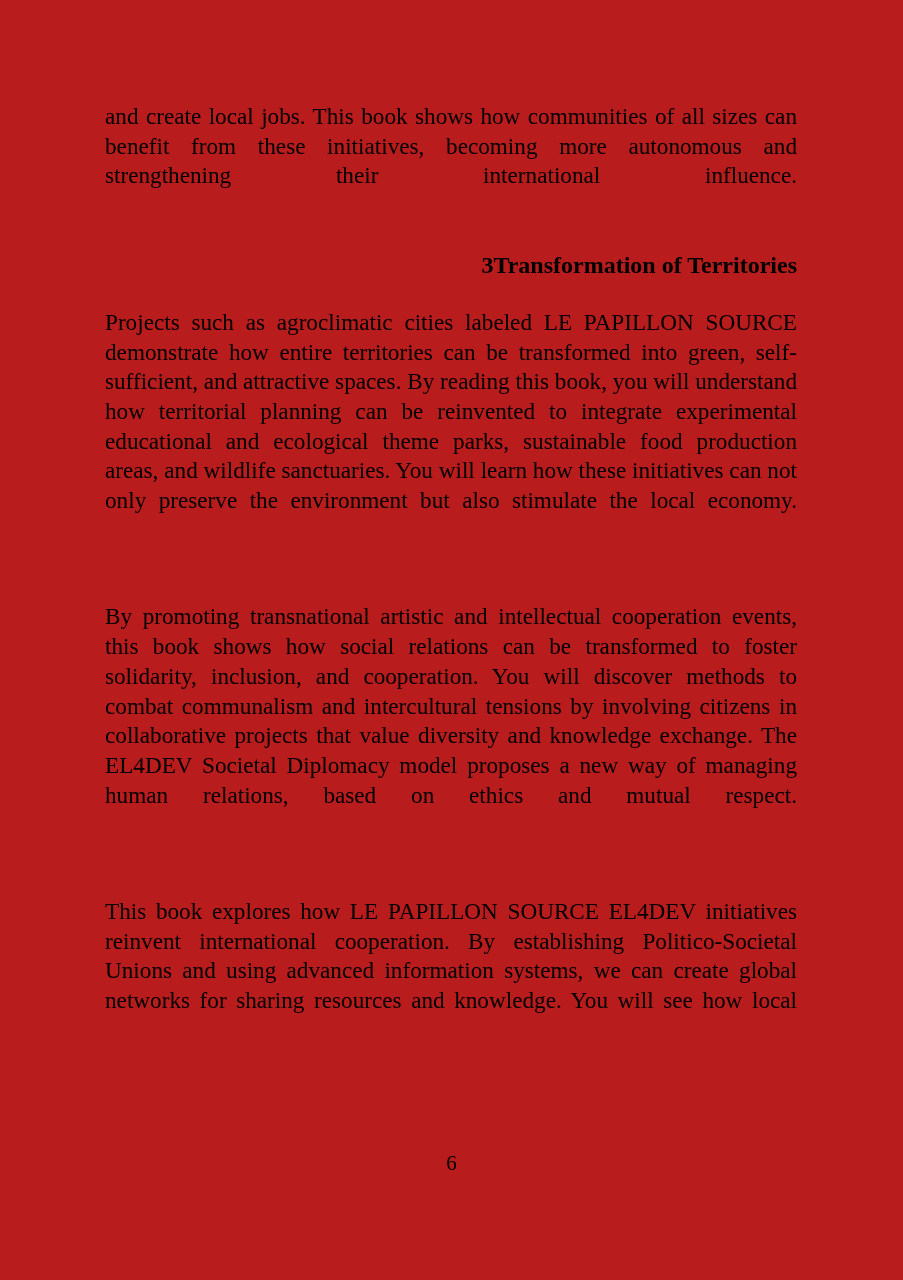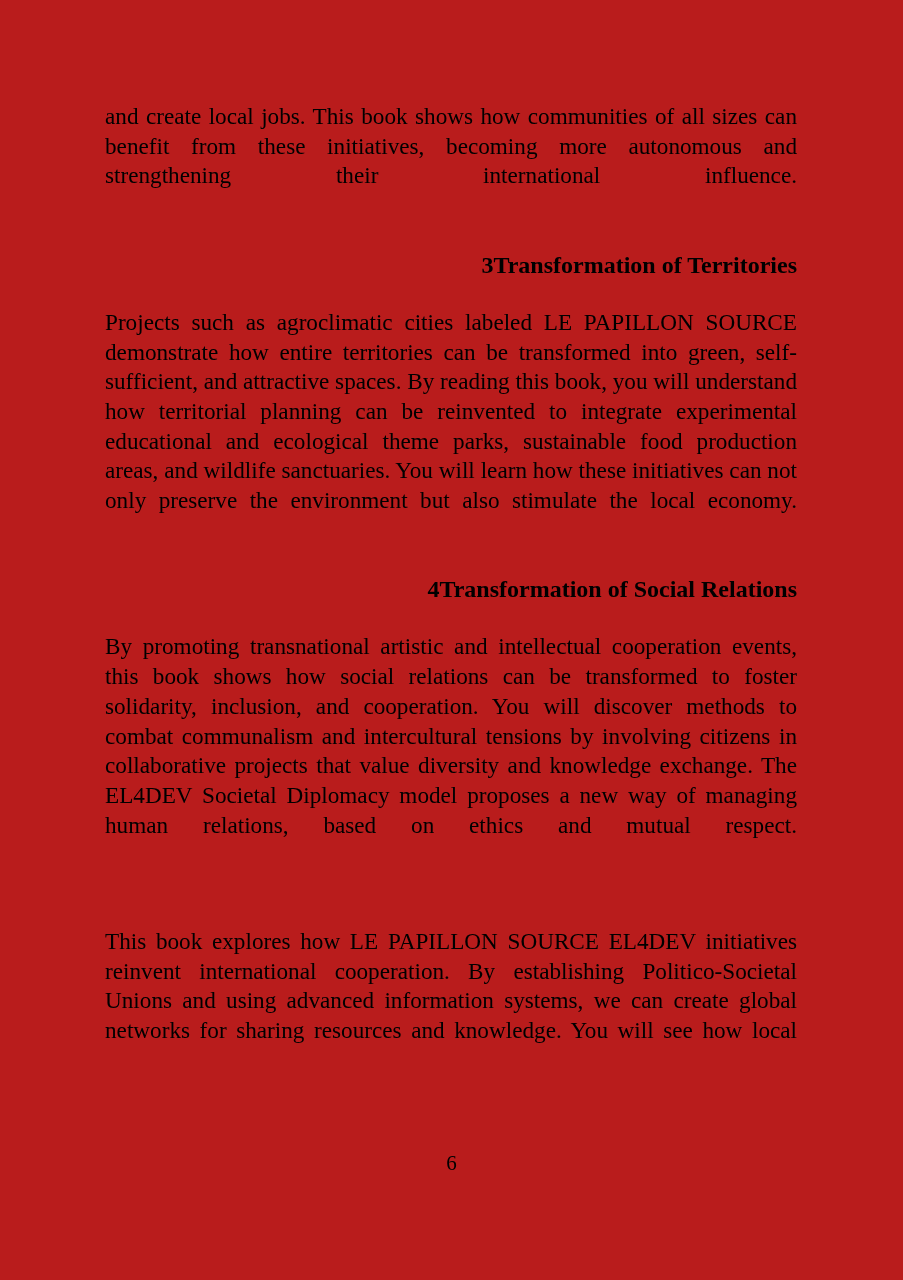--- a/index.html
+++ b/index.html
@@ -88,23 +88,20 @@
     <h2 class="section-heading">
       <span class="num">3</span><span class="ttl">Transformation of Territories</span>
     </h2>
 
     <div class="gap-after-heading"></div>
 
     <p class="body-par">Projects such as agroclimatic cities labeled LE PAPILLON SOURCE demonstrate how entire territories can be transformed into green, self-sufficient, and attractive spaces. By reading this book, you will understand how territorial planning can be reinvented to integrate experimental educational and ecological theme parks, sustainable food production areas, and wildlife sanctuaries. You will learn how these initiatives can not only preserve the environment but also stimulate the local economy.</p>
 
     <div class="gap-before-heading"></div>
 
-    <h2 class="section-heading">
-      <span class="num">4</span><span class="ttl">Transformation of Social Relations</span>
-    </h2>
 
     <div class="gap-after-heading"></div>
 
     <p class="body-par">By promoting transnational artistic and intellectual cooperation events, this book shows how social relations can be transformed to foster solidarity, inclusion, and cooperation. You will discover methods to combat communalism and intercultural tensions by involving citizens in collaborative projects that value diversity and knowledge exchange. The EL4DEV Societal Diplomacy model proposes a new way of managing human relations, based on ethics and mutual respect.</p>
 
     <div class="gap-before-heading"></div>
 
 
     <div class="gap-after-heading"></div>
 

